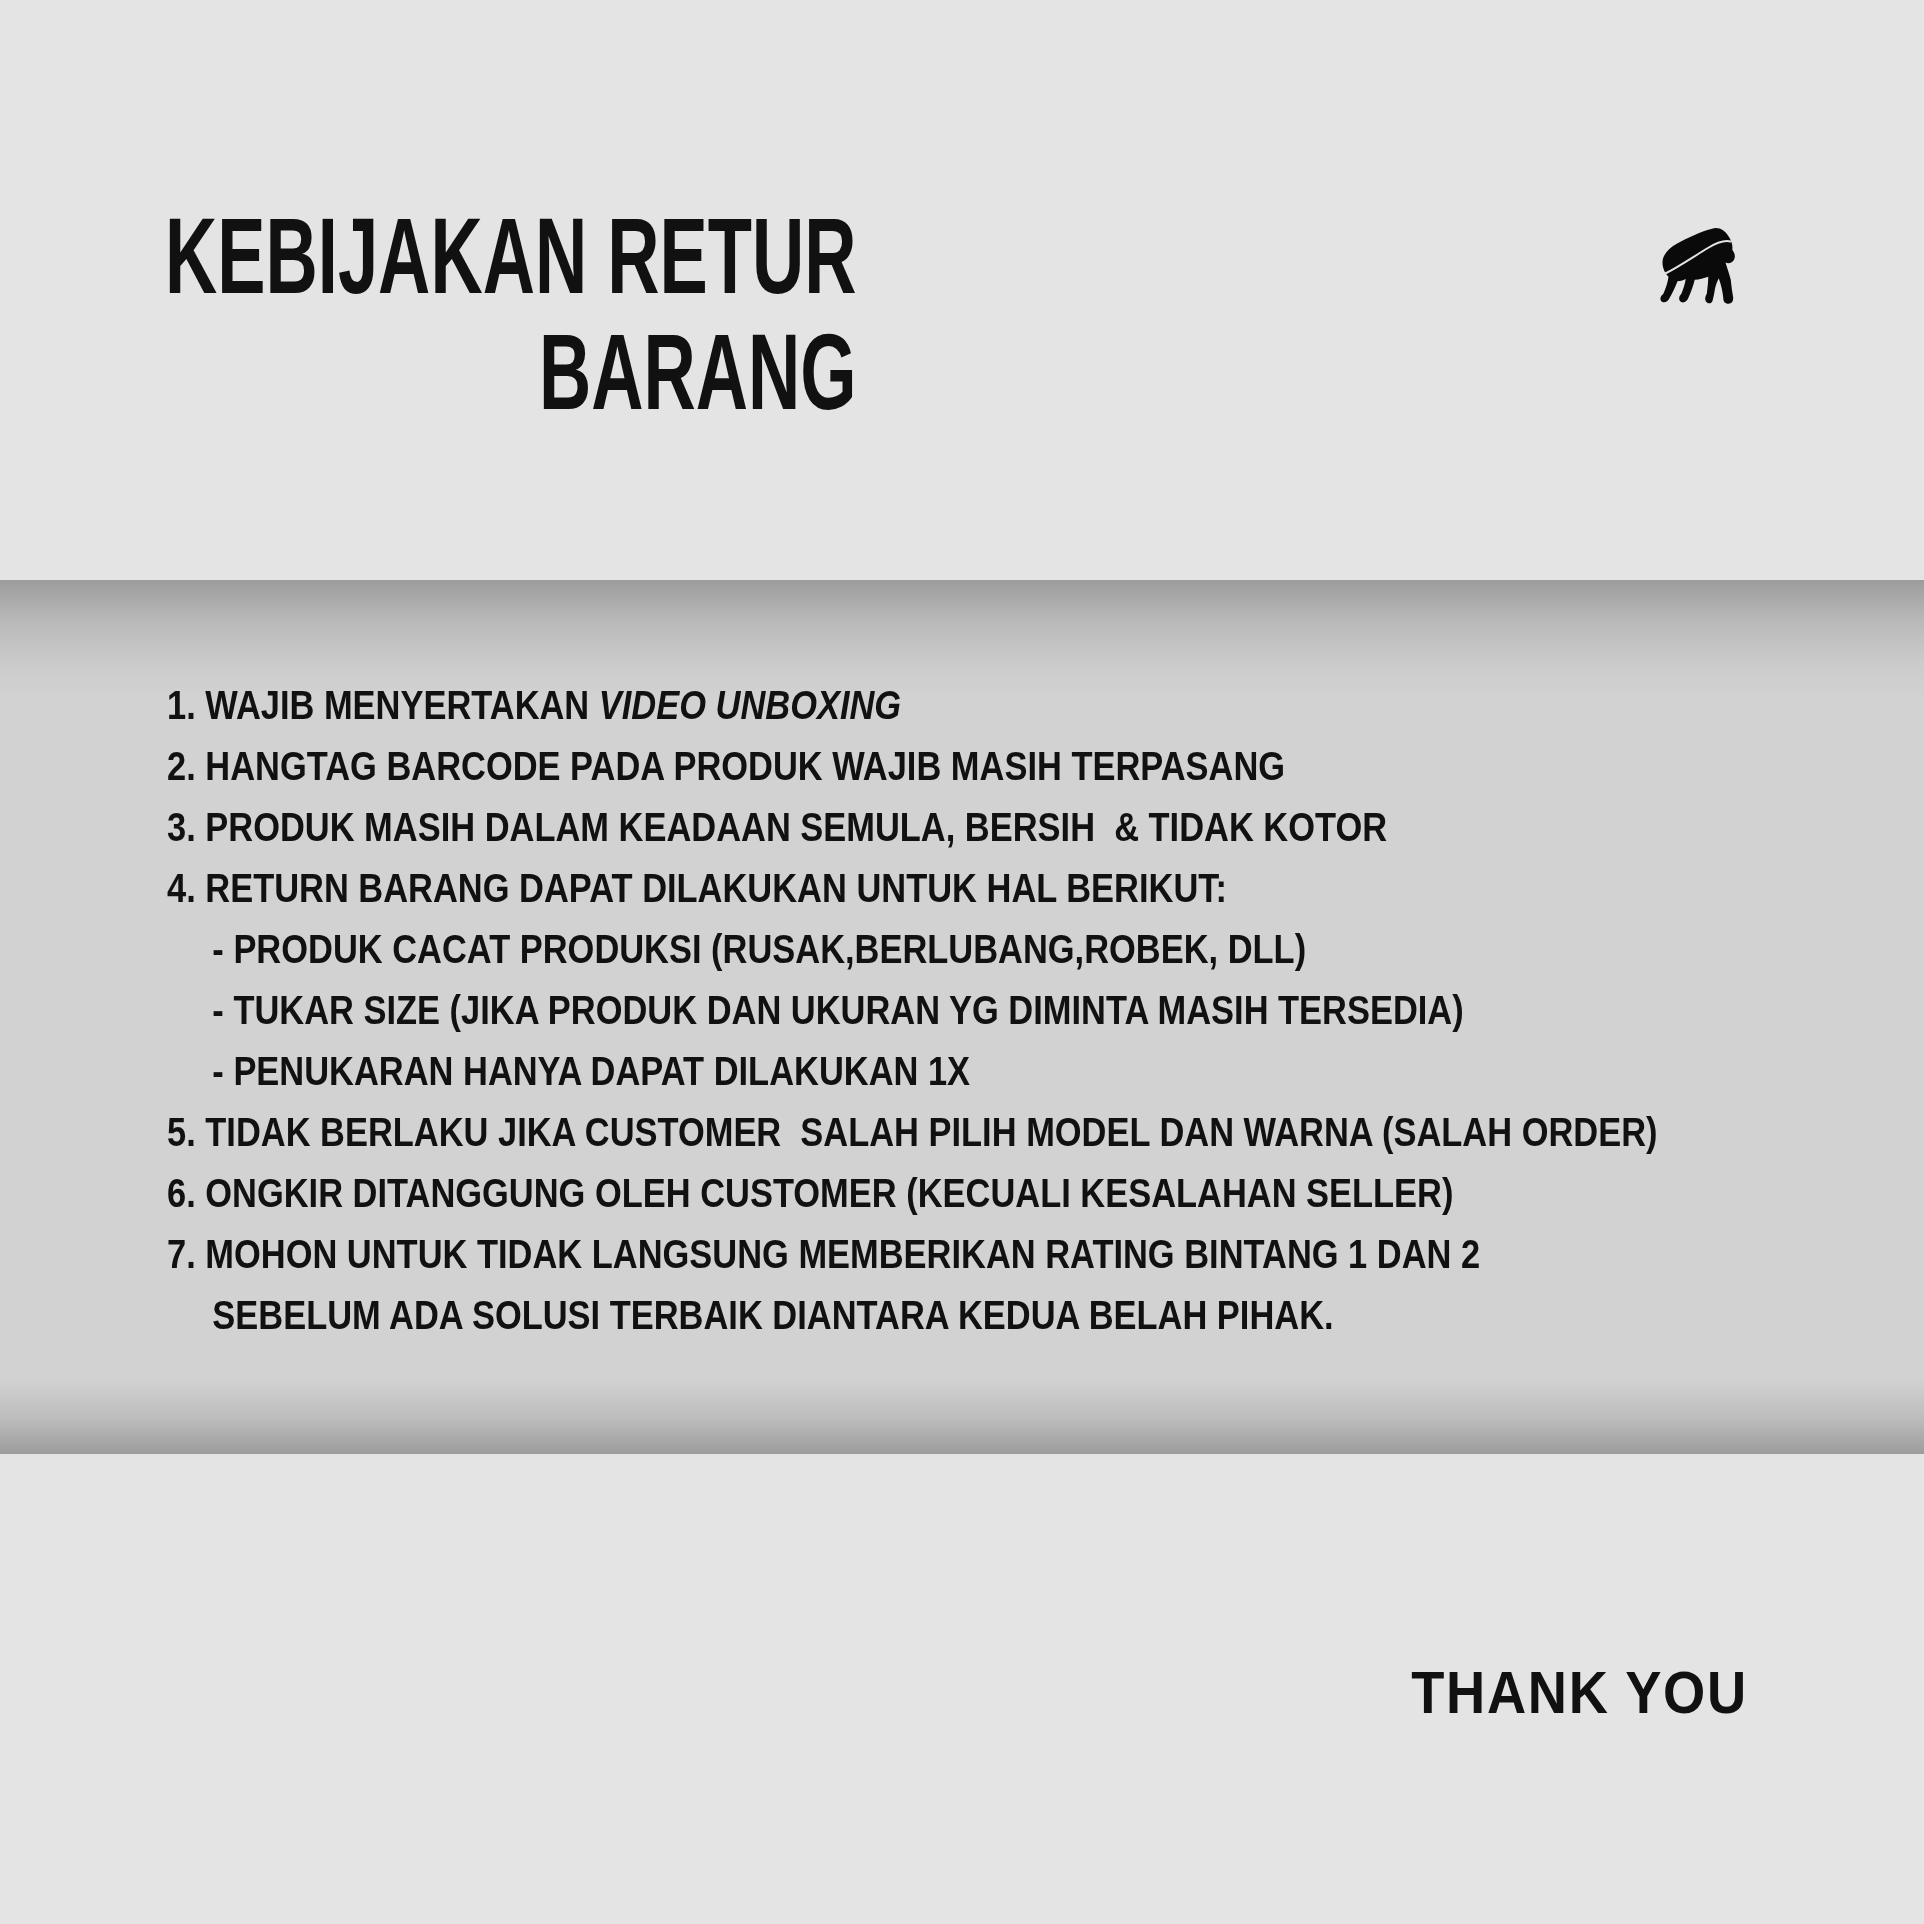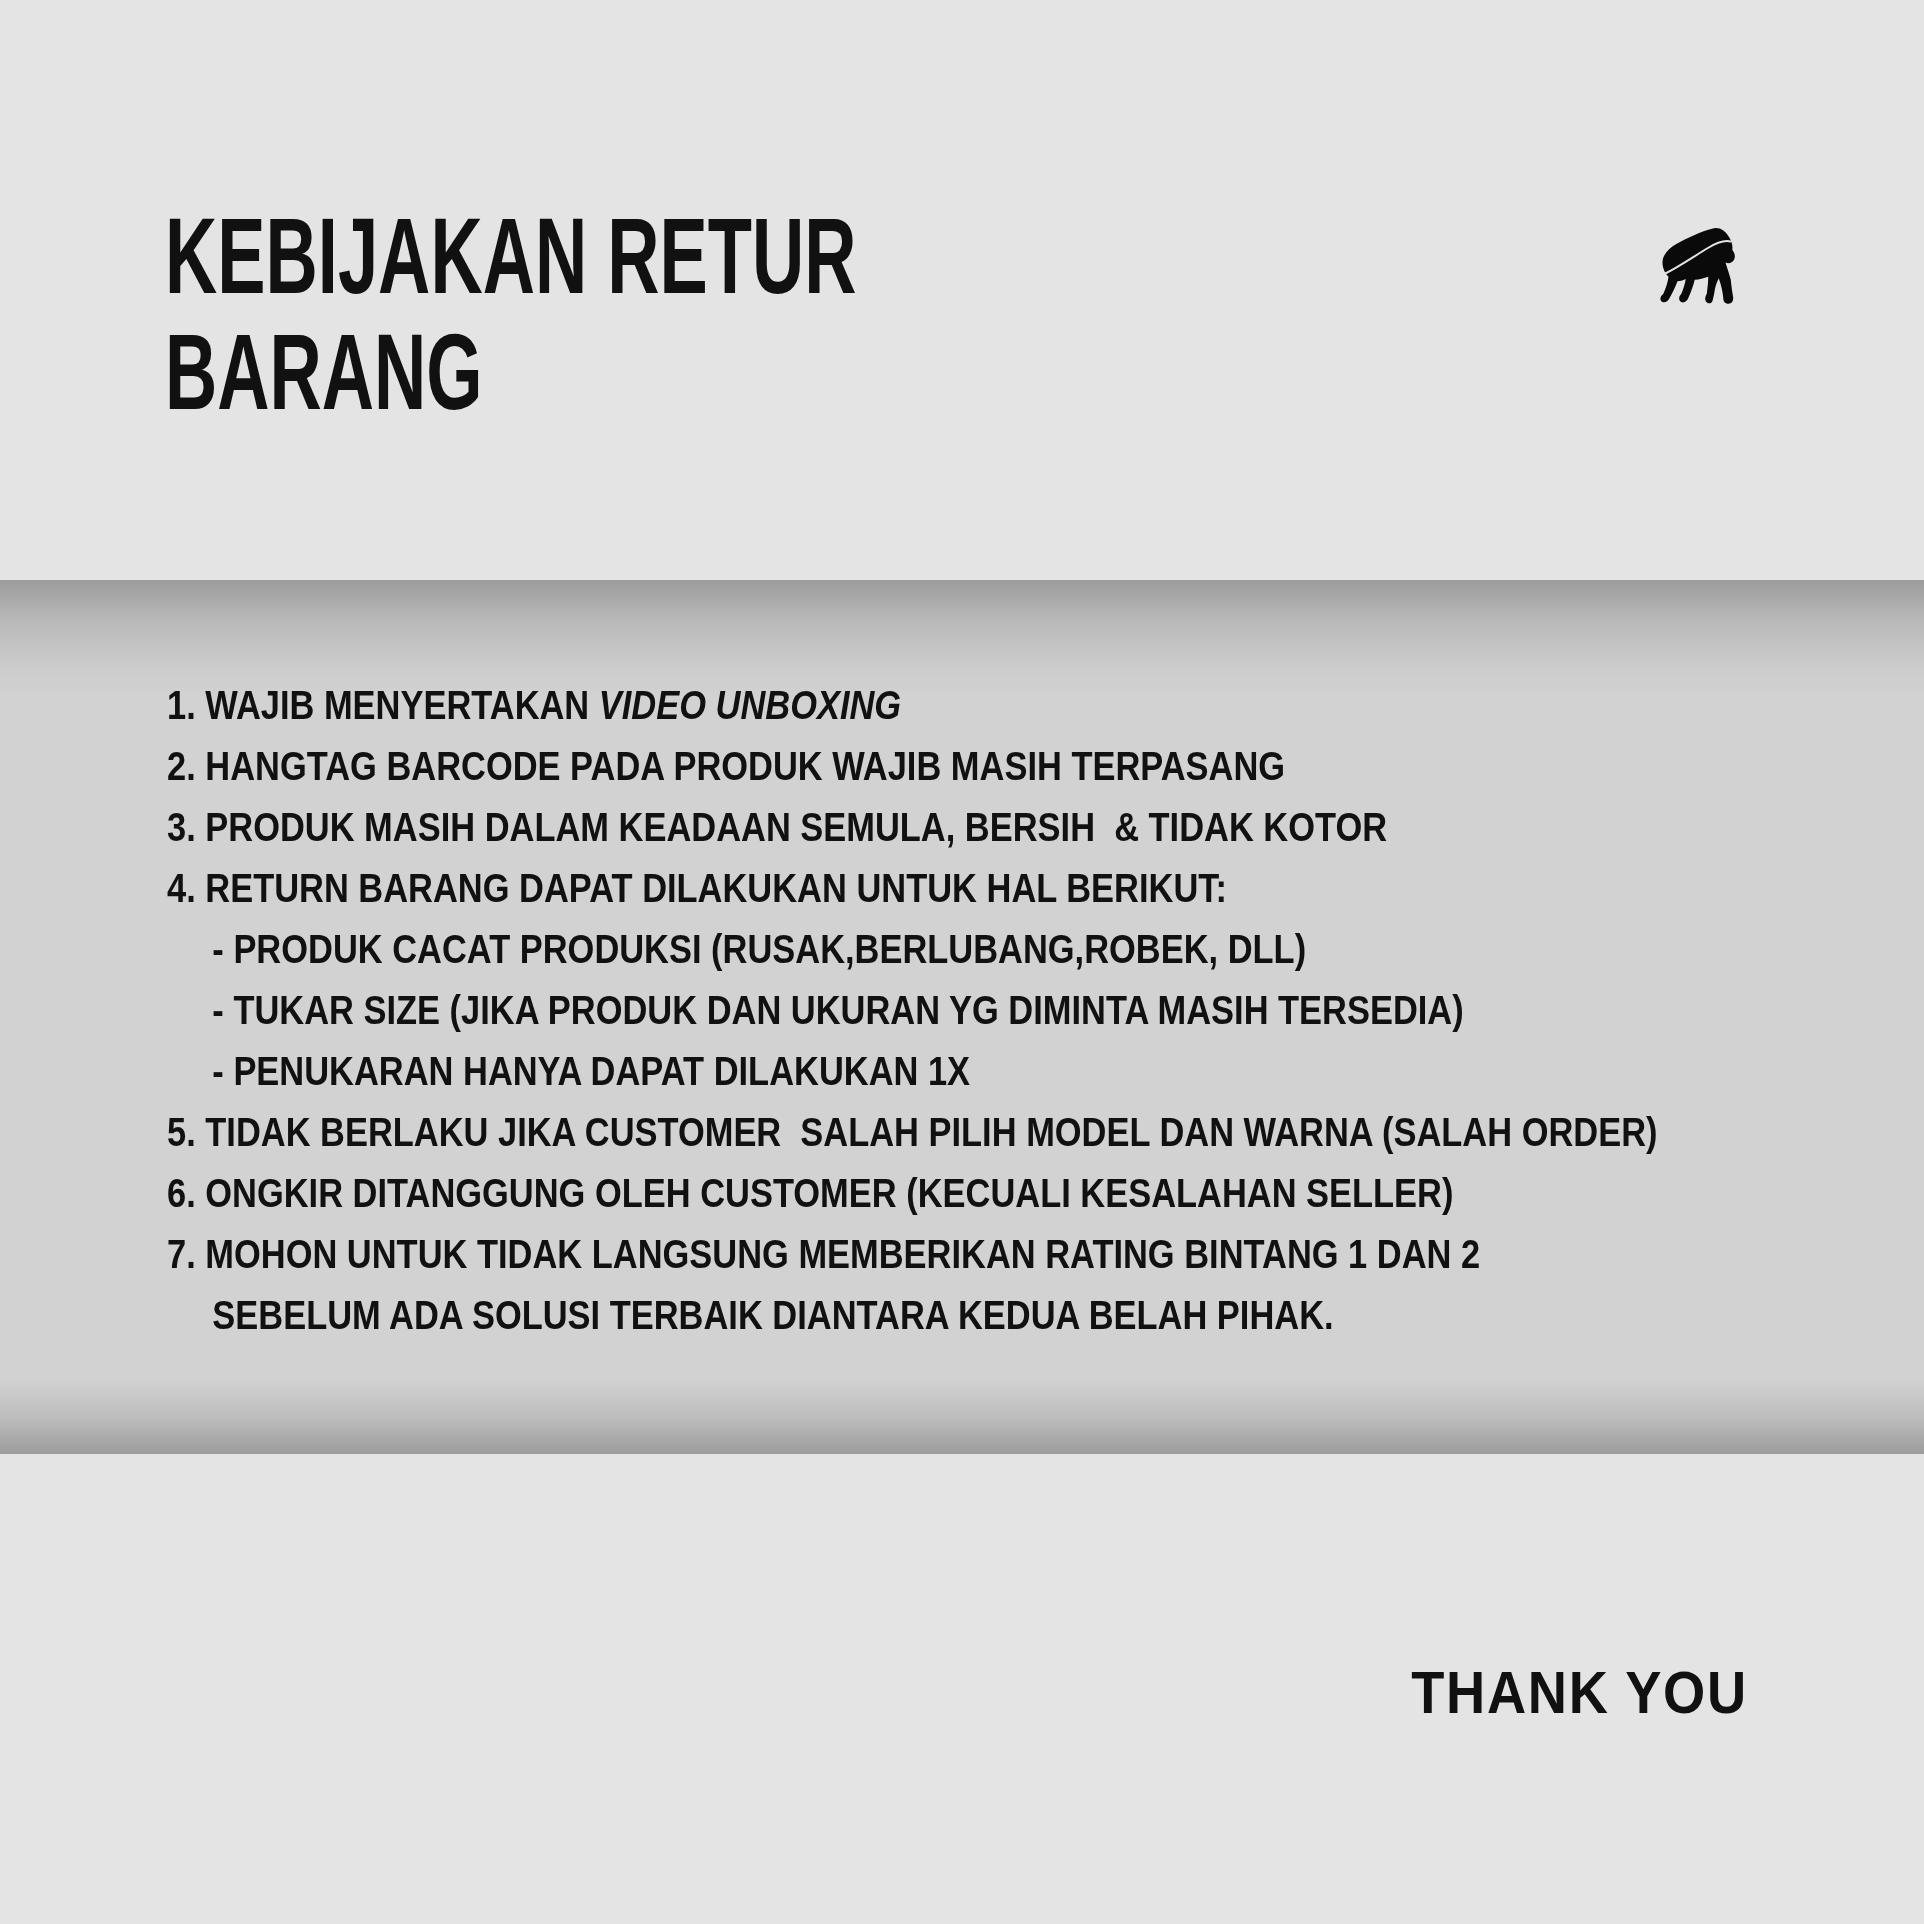--- a/index.html
+++ b/index.html
@@ -10,20 +10,21 @@
     overflow: hidden;
     position: relative;
     background: #e4e4e4;
     font-family: "Liberation Sans", sans-serif;
   }
   .stage {
     position: absolute;
     inset: 0;
     width: 1925px;
     height: 1774px;
+    text-align: right;
   }
   
   .band-top {
     position: absolute;
     left: 0; top: 0;
     width: 1925px; height: 580px;
     background: #e4e4e4;
     z-index: 2;
   }
   .band-middle {

